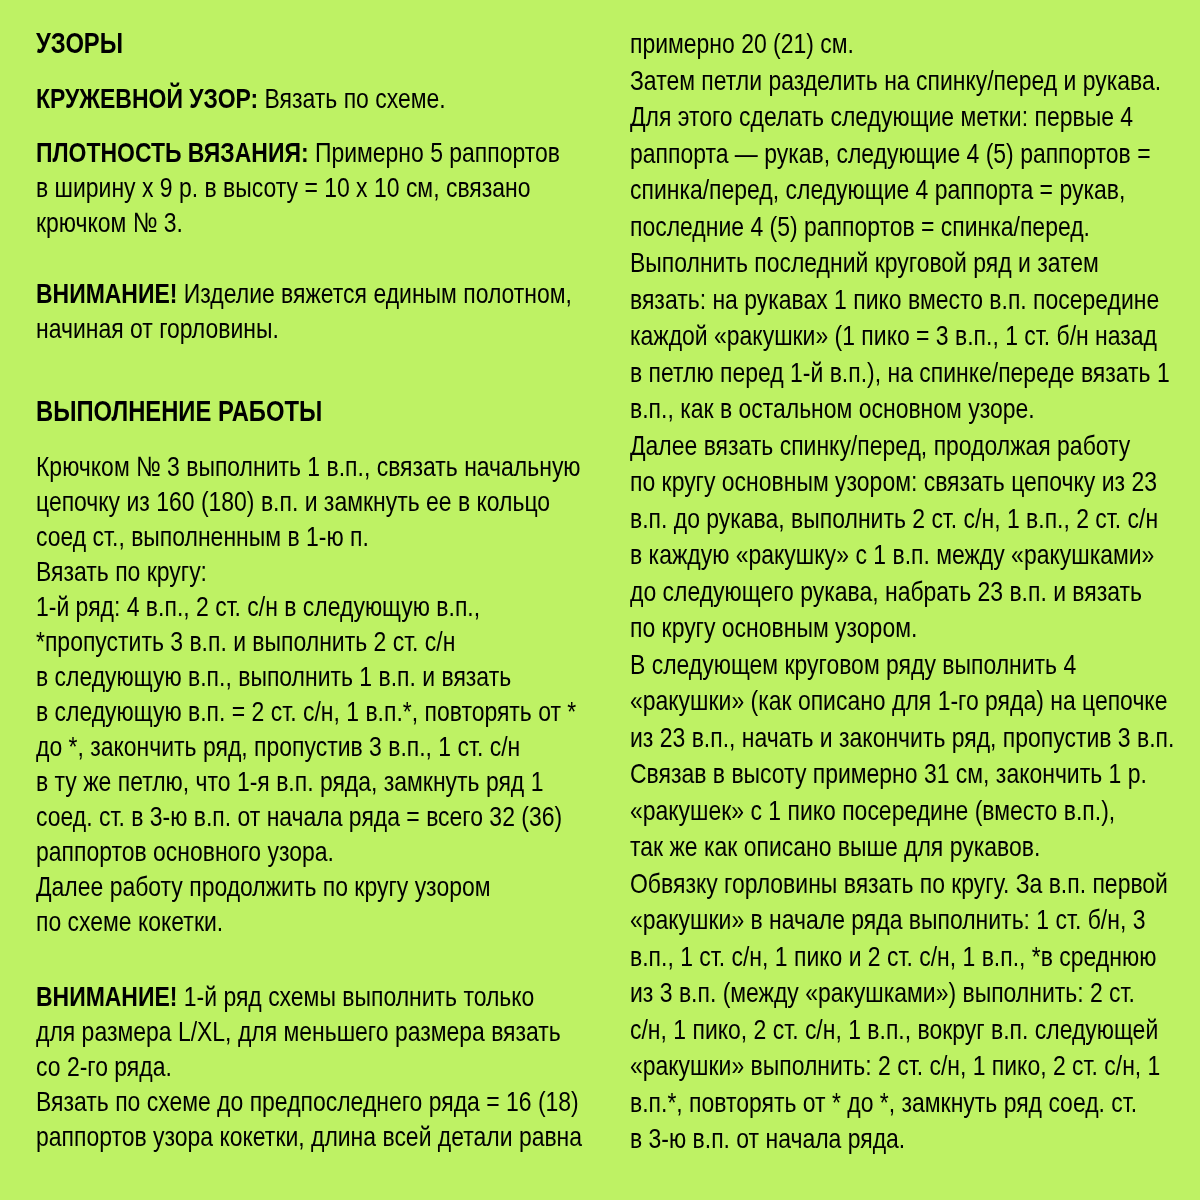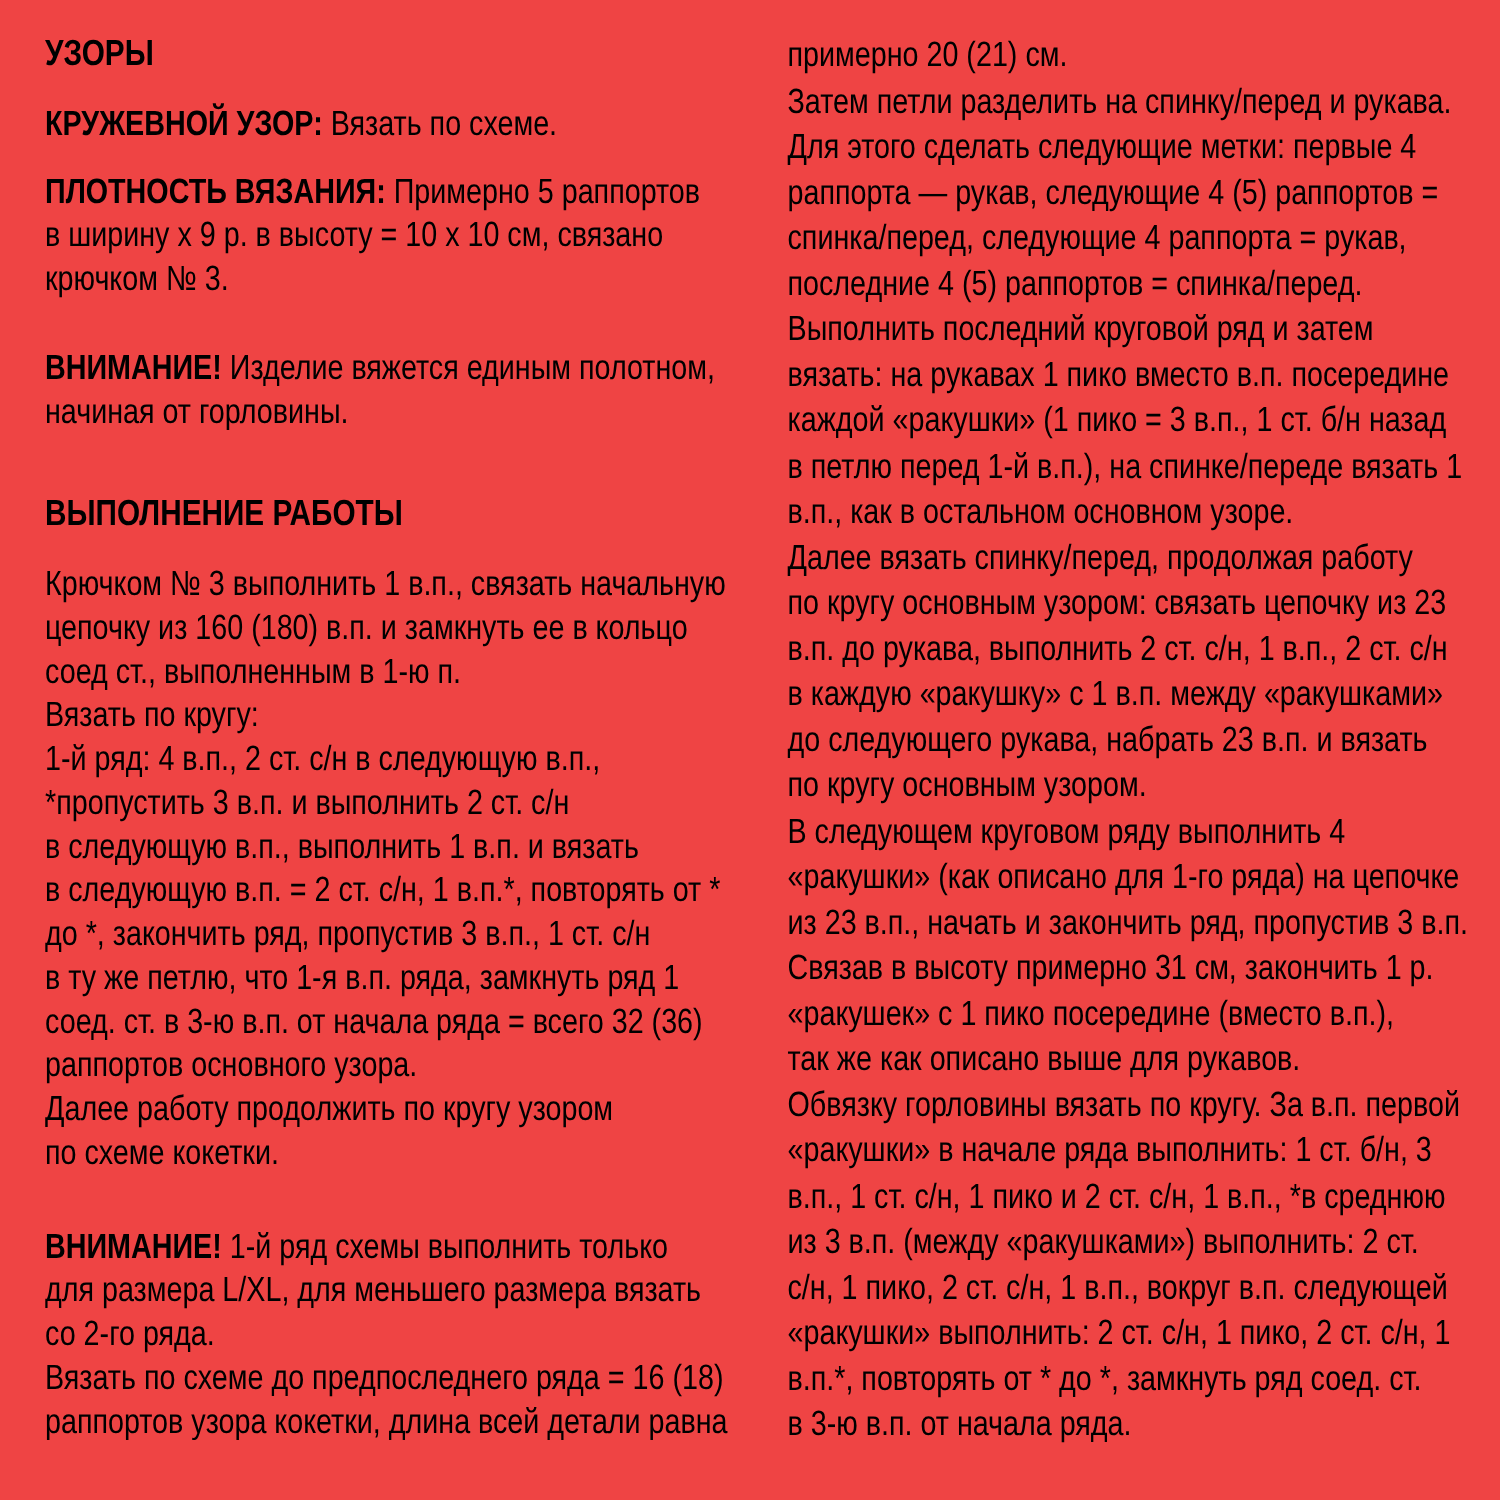--- a/index.html
+++ b/index.html
@@ -4,21 +4,21 @@
 <style>
   html, body {
     margin: 0;
     padding: 0;
     background: #ffffff;
   }
   .page {
     position: relative;
     width: 1200px;
     height: 1200px;
-    background: #ef4444;
+    background: #bef264;
     color: #000000;
     font-family: "Liberation Sans", "DejaVu Sans", sans-serif;
     overflow: hidden;
   }
   
   .tblock {
     position: absolute;
     white-space: pre;
     font-size: 28px;
     line-height: 35px;

